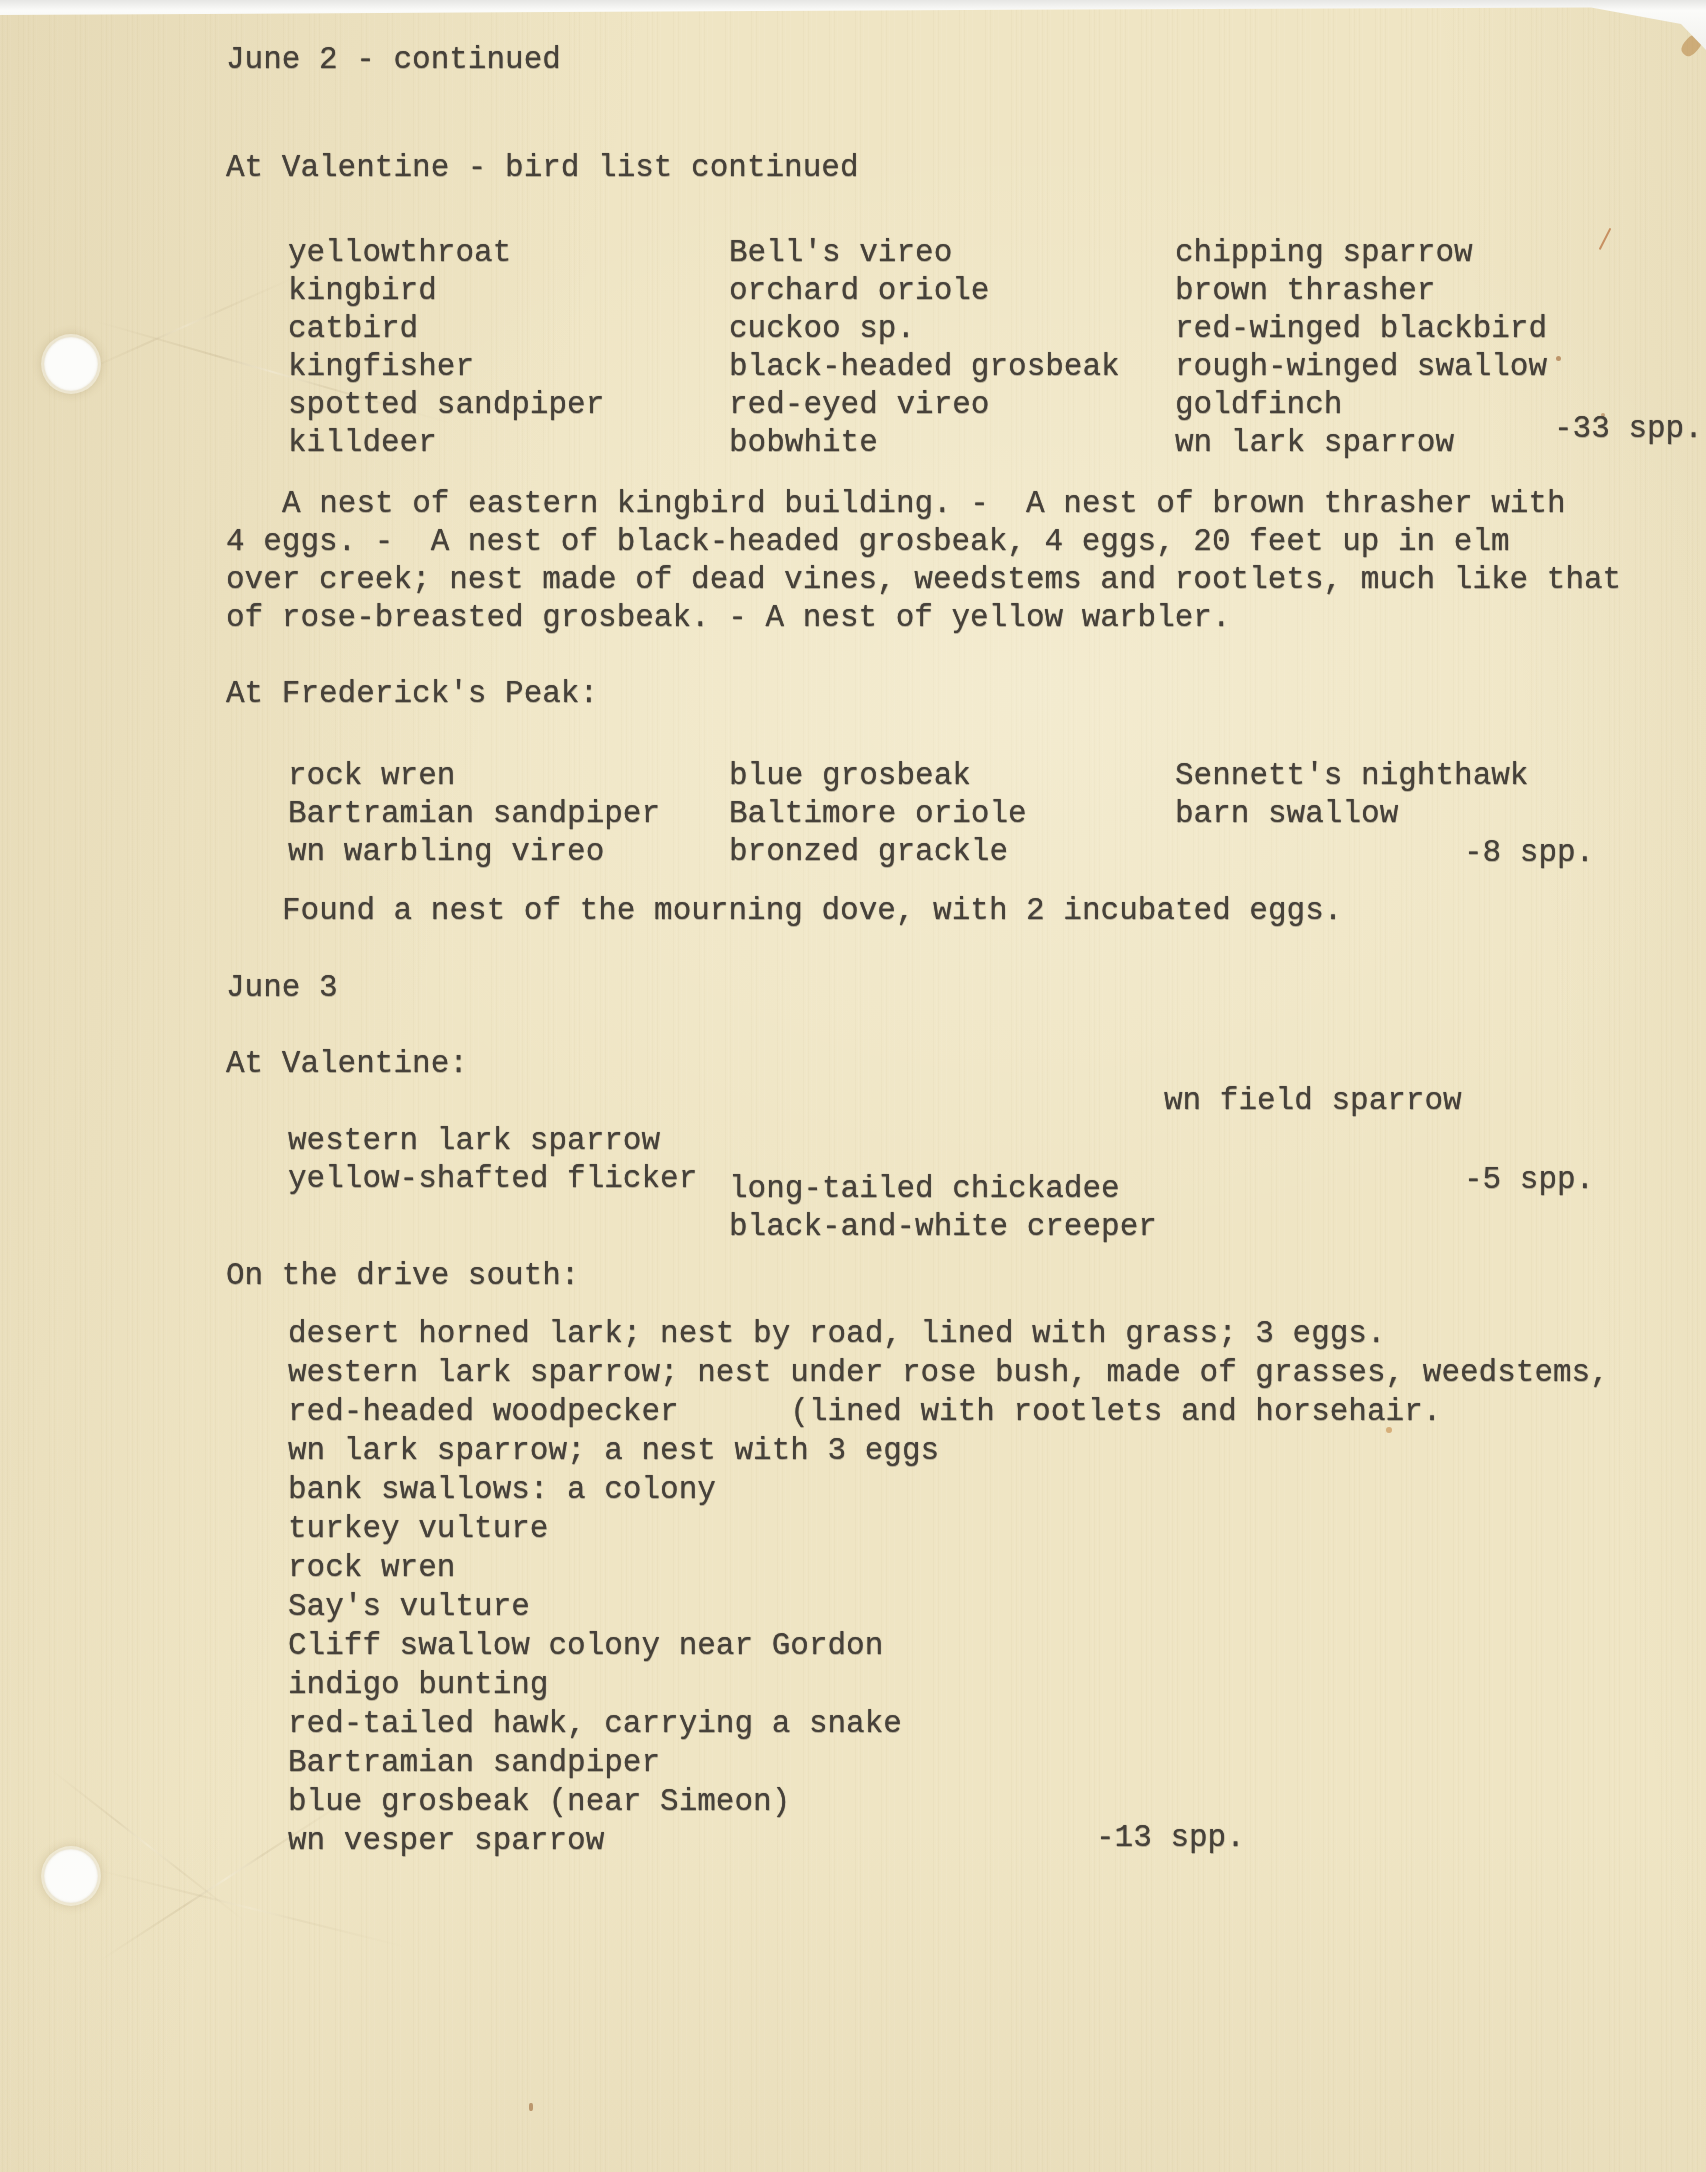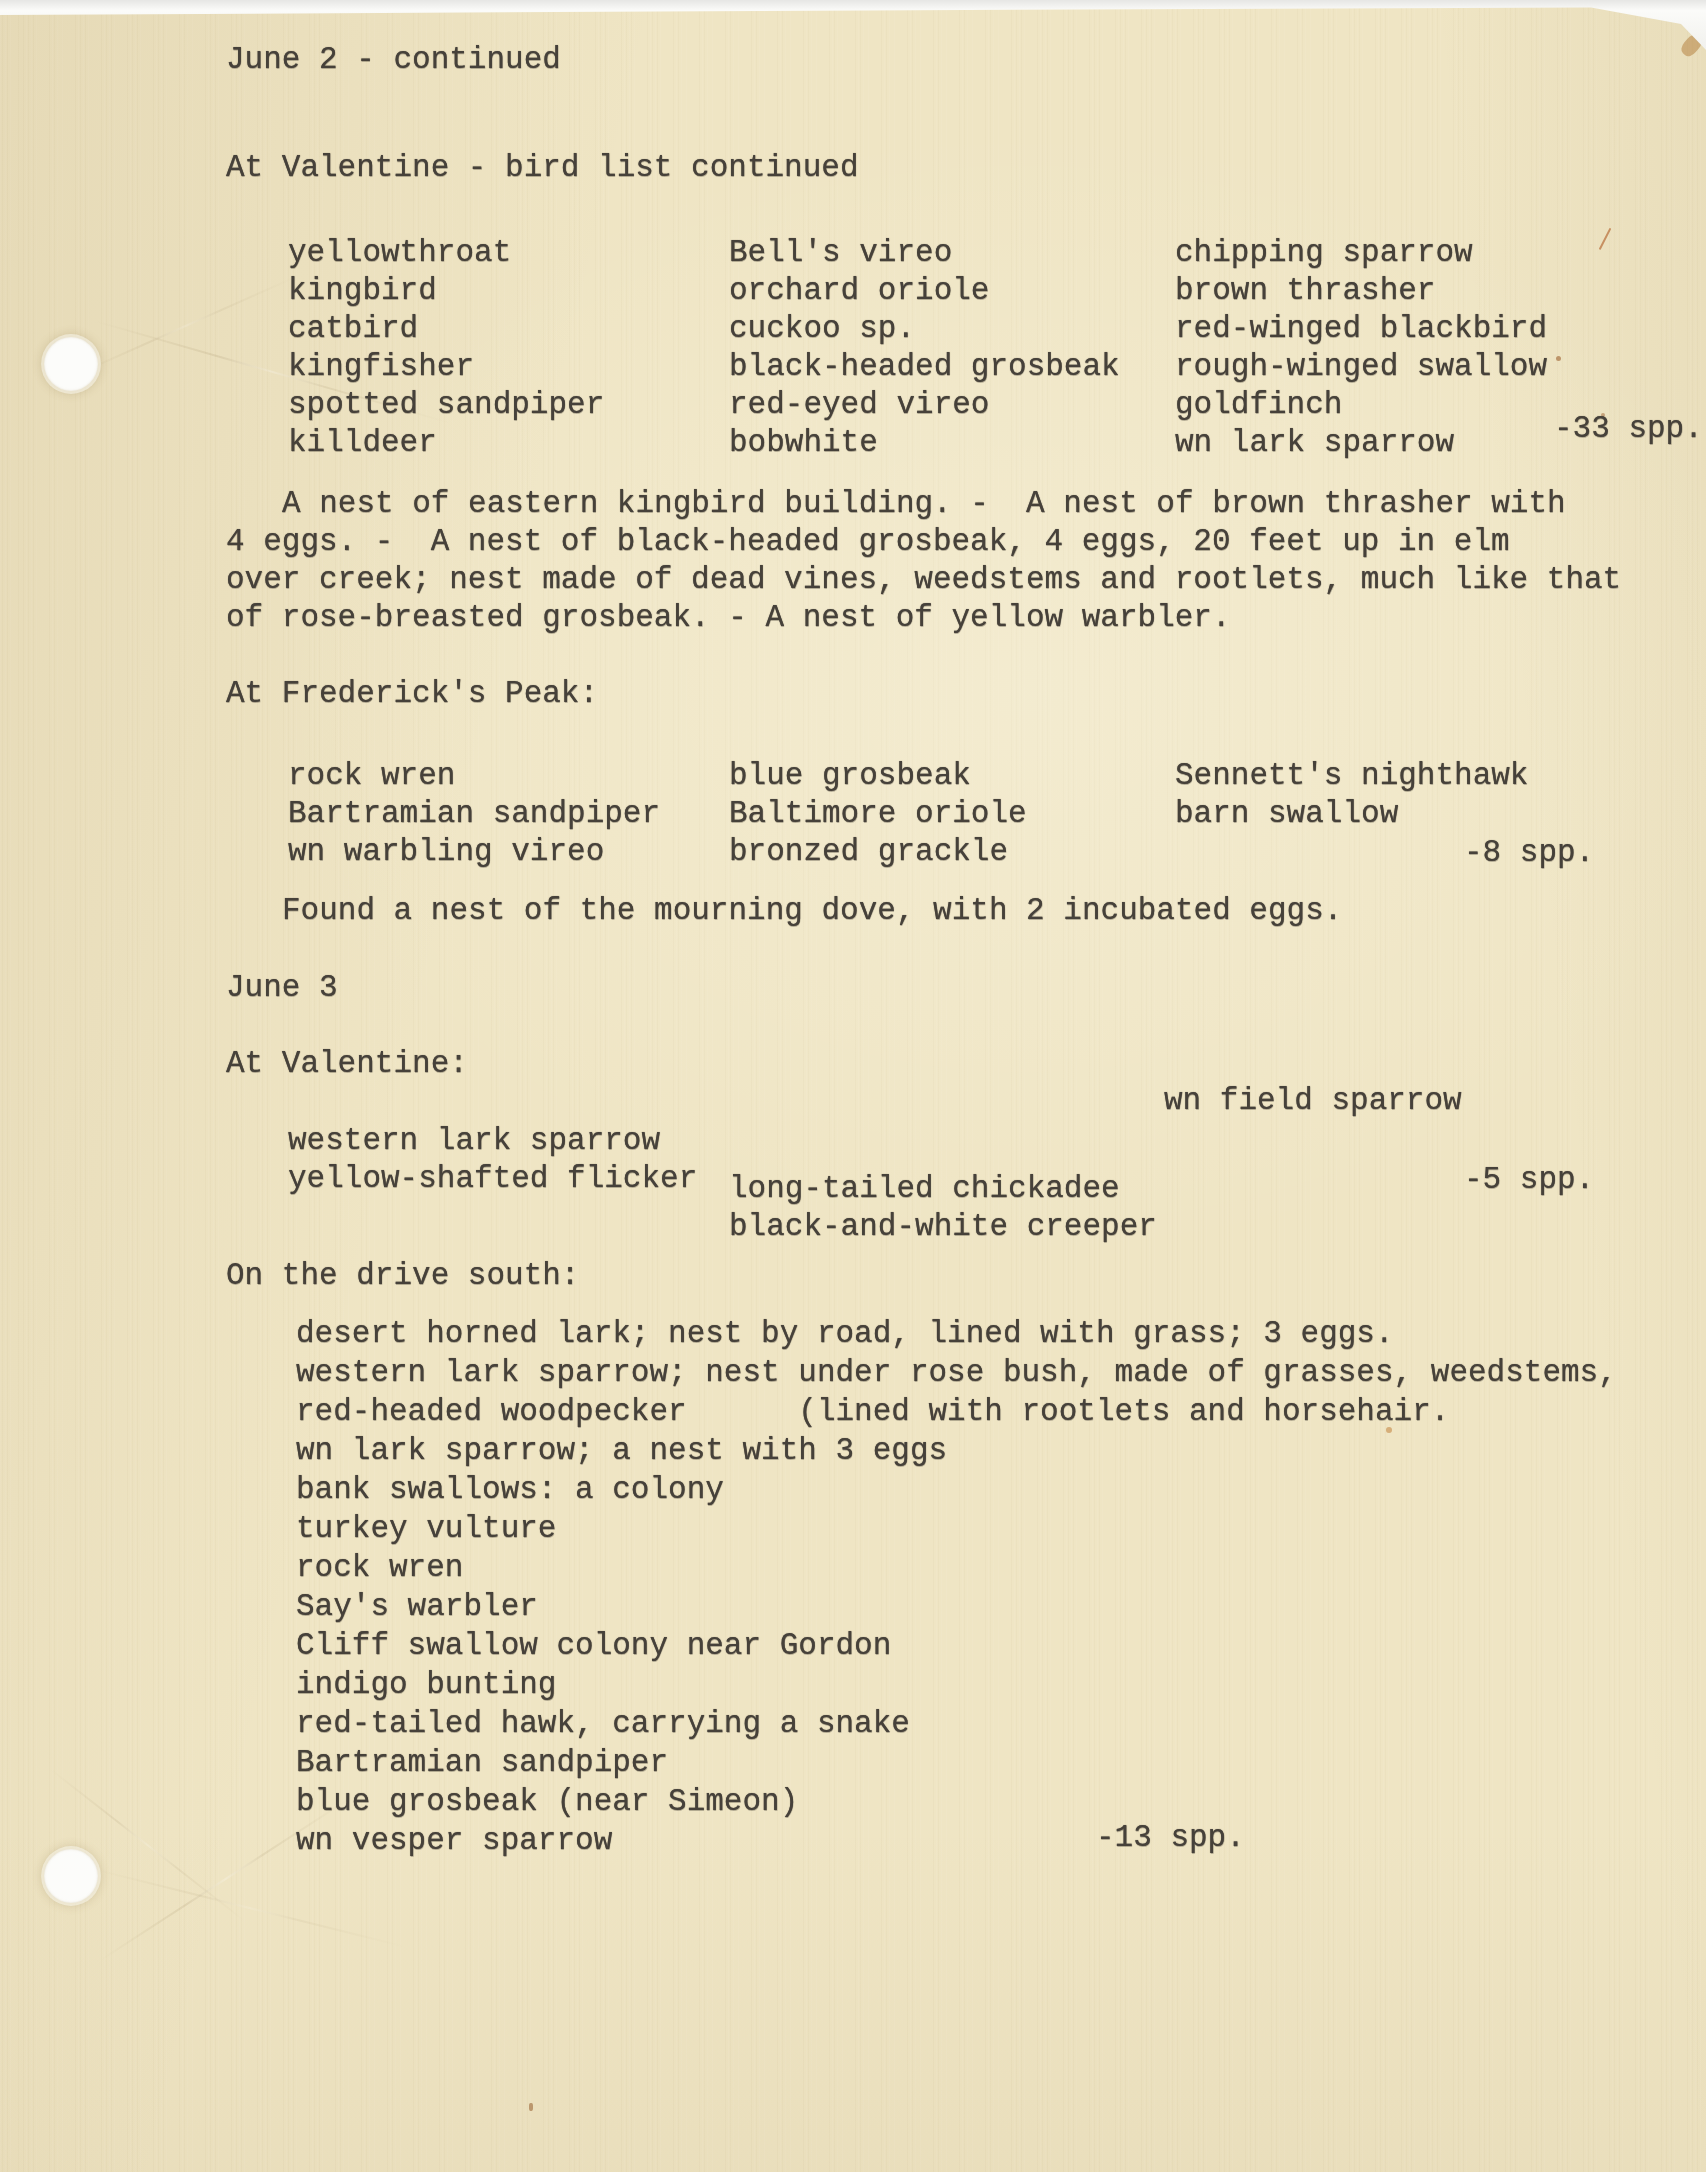--- a/index.html
+++ b/index.html
@@ -31,21 +31,21 @@
   .tick{position:absolute;width:2.3px;height:24px;border-radius:1.7px;background:rgba(176,94,38,0.62);transform:rotate(27deg);}
   .text-layer{position:absolute;left:0;top:0;width:1454px;height:2172px;filter:blur(0.3px);}
   .line,.col>div{
     font-family:"Liberation Mono","DejaVu Sans Mono",monospace;
     font-size:31px;line-height:38px;white-space:pre;
     color:#46413a;letter-spacing:0;
     text-shadow:0 0 0.9px rgba(70,64,54,0.78), 0.3px 0.5px 0.6px rgba(70,64,54,0.30);
   }
   .line{position:absolute;}
   .col{position:absolute;}
-  .lh67>div{line-height:39px;margin-left:8px;}
+  .lh67>div{line-height:39px;}
   .indent{padding-left:56px;}
 </style>
 </head>
 <body>
 
 <div class="paper">
   <div class="crease" style="left:87px;top:371px;width:371px;transform:rotate(16deg);"></div>
   <div class="crease" style="left:64px;top:325px;width:243px;transform:rotate(-24deg);opacity:.7;"></div>
   <div class="crease" style="left:75px;top:1878px;width:301px;transform:rotate(-33deg);"></div>
   <div class="crease" style="left:23px;top:1844px;width:249px;transform:rotate(38deg);opacity:.8;"></div>
@@ -139,21 +139,21 @@
   <div class="line" style="left:226px;top:1240px;margin-top:17px;">On the drive south:</div>
 
   <div class="col lh67" style="left:288px;top:1314px;">
     <div>desert horned lark; nest by road, lined with grass; 3 eggs.</div>
     <div>western lark sparrow; nest under rose bush, made of grasses, weedstems,</div>
     <div>red-headed woodpecker      (lined with rootlets and horsehair.</div>
     <div>wn lark sparrow; a nest with 3 eggs</div>
     <div>bank swallows: a colony</div>
     <div>turkey vulture</div>
     <div>rock wren</div>
-    <div>Say's warbler</div>
+    <div>Say's vulture</div>
     <div>Cliff swallow colony near Gordon</div>
     <div>indigo bunting</div>
     <div>red-tailed hawk, carrying a snake</div>
     <div>Bartramian sandpiper</div>
     <div>blue grosbeak (near Simeon)</div>
     <div>wn vesper sparrow</div>
   </div>
   <div class="line" style="left:1096px;top:1819px;">-13 spp.</div>
 
 </div>

